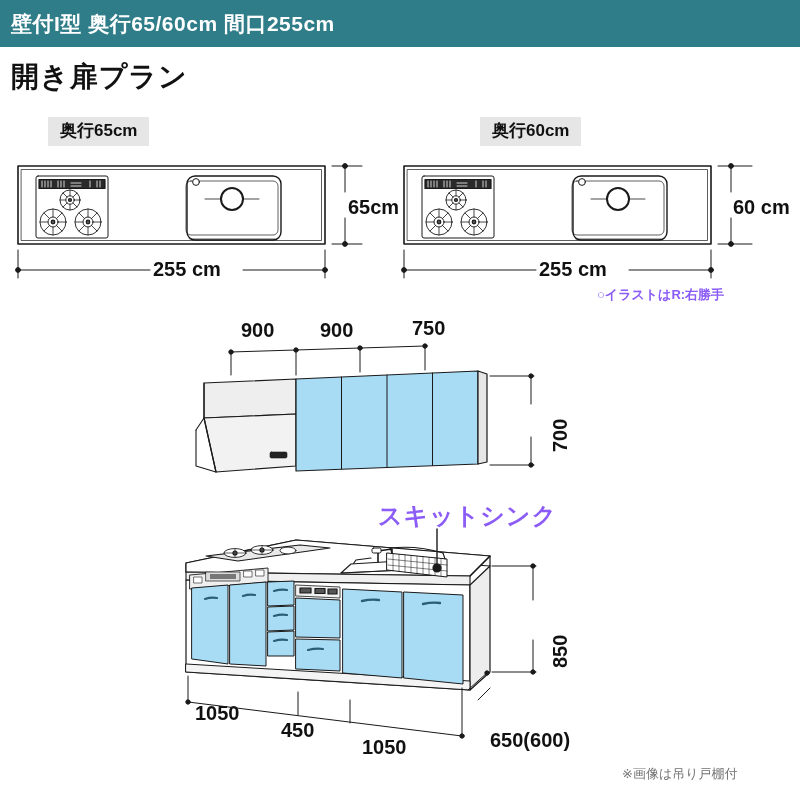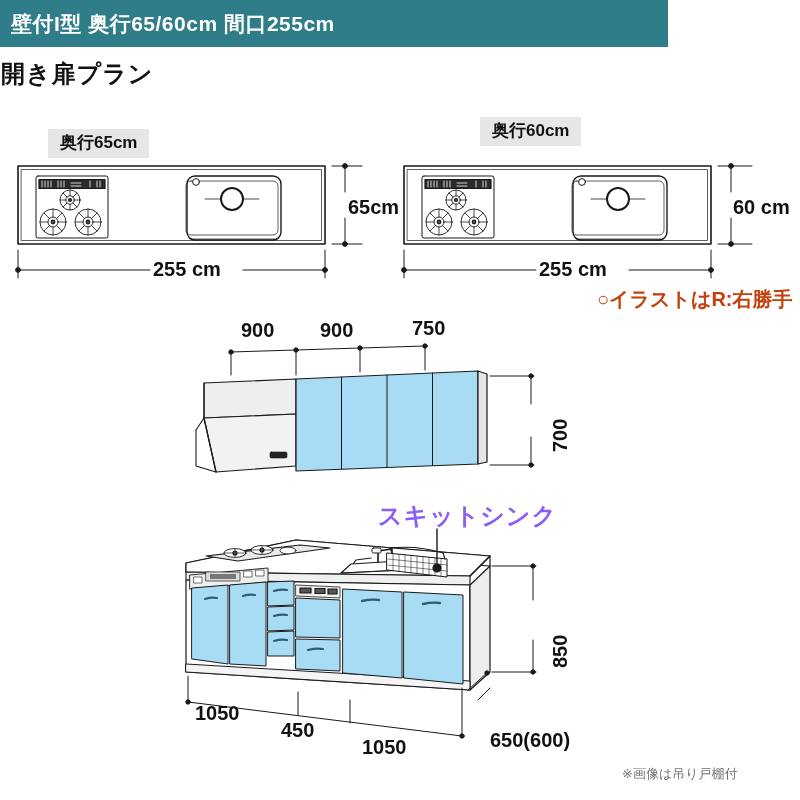--- a/index.html
+++ b/index.html
@@ -8,71 +8,71 @@
     background:#ffffff;
     font-family:"Liberation Sans","DejaVu Sans",sans-serif;
     color:#111;
     position:relative;
     overflow:hidden;
   }
   .abs{position:absolute;}
 
   
   #header-band{
-    left:0;top:0;width:668px;height:47px;
+    left:0;top:0;width:800px;height:47px;
     background:#2f7d88;
     display:flex;align-items:center;
   }
   #header-title{
     color:#ffffff;
     font-size:21px;
     font-weight:bold;
     letter-spacing:.5px;
     padding-left:11px;
     white-space:nowrap;
   }
 
   
   #plan-subtitle{
-    left:1px;top:58px;
-    font-size:24px;font-weight:bold;color:#111;
+    left:11px;top:58px;
+    font-size:28px;font-weight:bold;color:#111;
     letter-spacing:1px;
     white-space:nowrap;
   }
 
   
   .chip{
     background:#e6e6e6;
     color:#111;
     font-size:17px;font-weight:bold;
     padding:4px 12px 5px 12px;
     white-space:nowrap;
     line-height:1.15;
   }
 
   
   #art{left:0;top:0;width:800px;height:800px;pointer-events:none;}
 
   
   .dimtext{font-size:20px;font-weight:bold;color:#111;white-space:nowrap;}
-  .note{font-size:20px;font-weight:bold;color:#c2410c;white-space:nowrap;}
+  .note{font-size:13px;font-weight:bold;color:#8b5cf6;white-space:nowrap;}
   .note-light{font-size:13px;color:#737373;white-space:nowrap;}
   .callout{font-size:24px;font-weight:bold;color:#8b5cf6;white-space:nowrap;letter-spacing:1px;}
   .rot{transform:rotate(-90deg);transform-origin:left top;}
 </style>
 </head>
 <body>
 
 <div class="abs" id="header-band">
   <div id="header-title">壁付I型 奥行65/60cm 間口255cm</div>
 </div>
 
 <div class="abs" id="plan-subtitle">開き扉プラン</div>
 
-<div class="abs chip" style="left:48px;top:129px;">奥行65cm</div>
+<div class="abs chip" style="left:48px;top:117px;">奥行65cm</div>
 <div class="abs chip" style="left:480px;top:117px;">奥行60cm</div>
 
 <div class="abs dimtext" style="left:153px;top:258px;">255 cm</div>
 <div class="abs dimtext" style="left:348px;top:196px;">65cm</div>
 
 <div class="abs dimtext" style="left:539px;top:258px;">255 cm</div>
 <div class="abs dimtext" style="left:733px;top:196px;text-align:center;">60 cm</div>
 
 <div class="abs note" style="left:597px;top:286px;">○イラストはR:右勝手</div>
 

